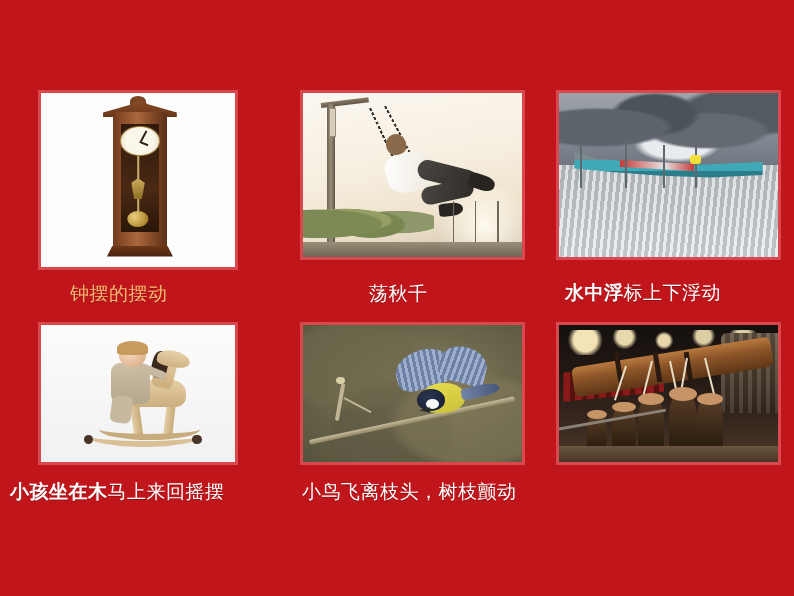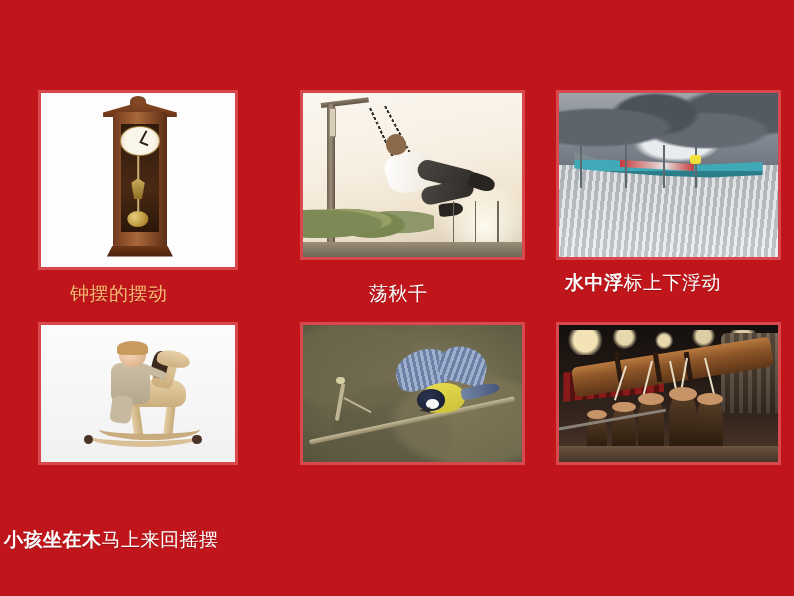--- a/index.html
+++ b/index.html
@@ -43,22 +43,22 @@
     font-size: 19px;
     line-height: 22px;
     white-space: nowrap;
     letter-spacing: 0.5px;
     text-shadow: 0 1px 0 rgba(0,0,0,.25);
   }
   .caption .b { font-weight: bold; }
 
   #cap-clock { left: 70px;  top: 283px; }
   #cap-swing { left: 369px; top: 283px; }
-  #cap-buoy  { left: 565px; top: 272px; font-weight: normal; }
-  #cap-horse { left: 4px;  top: 481px; margin-top: 48px; }
+  #cap-buoy  { left: 565px; top: 282px; font-weight: normal; }
+  #cap-horse { left: 10px;  top: 481px; }
   #cap-bird  { left: 302px; top: 481px; }
   #cap-bell  { left: 563px; top: 479px; }
 
   
 
   
   .art-clock { background: #FDFDFD; }
   .art-clock .case {
     position: absolute; left: 37%; top: 11%;
     width: 28%; height: 80%;
@@ -576,15 +576,18 @@
         </div>
       <div class="rail"></div>
       <div class="floor"></div>
     </div>
   </div>
 
   <div class="caption" id="cap-horse" style="color: rgb(255, 255, 255);">
     <span class="b">小孩坐在木</span><span>马上来回摇摆</span>
   </div>
 
+  <div class="caption" id="cap-bird" style="color: rgb(255, 255, 255);">
+    <span class="b"></span><span>小鸟飞离枝头，树枝颤动</span>
+  </div>
 
 
 </div>
 
 </body></html>

